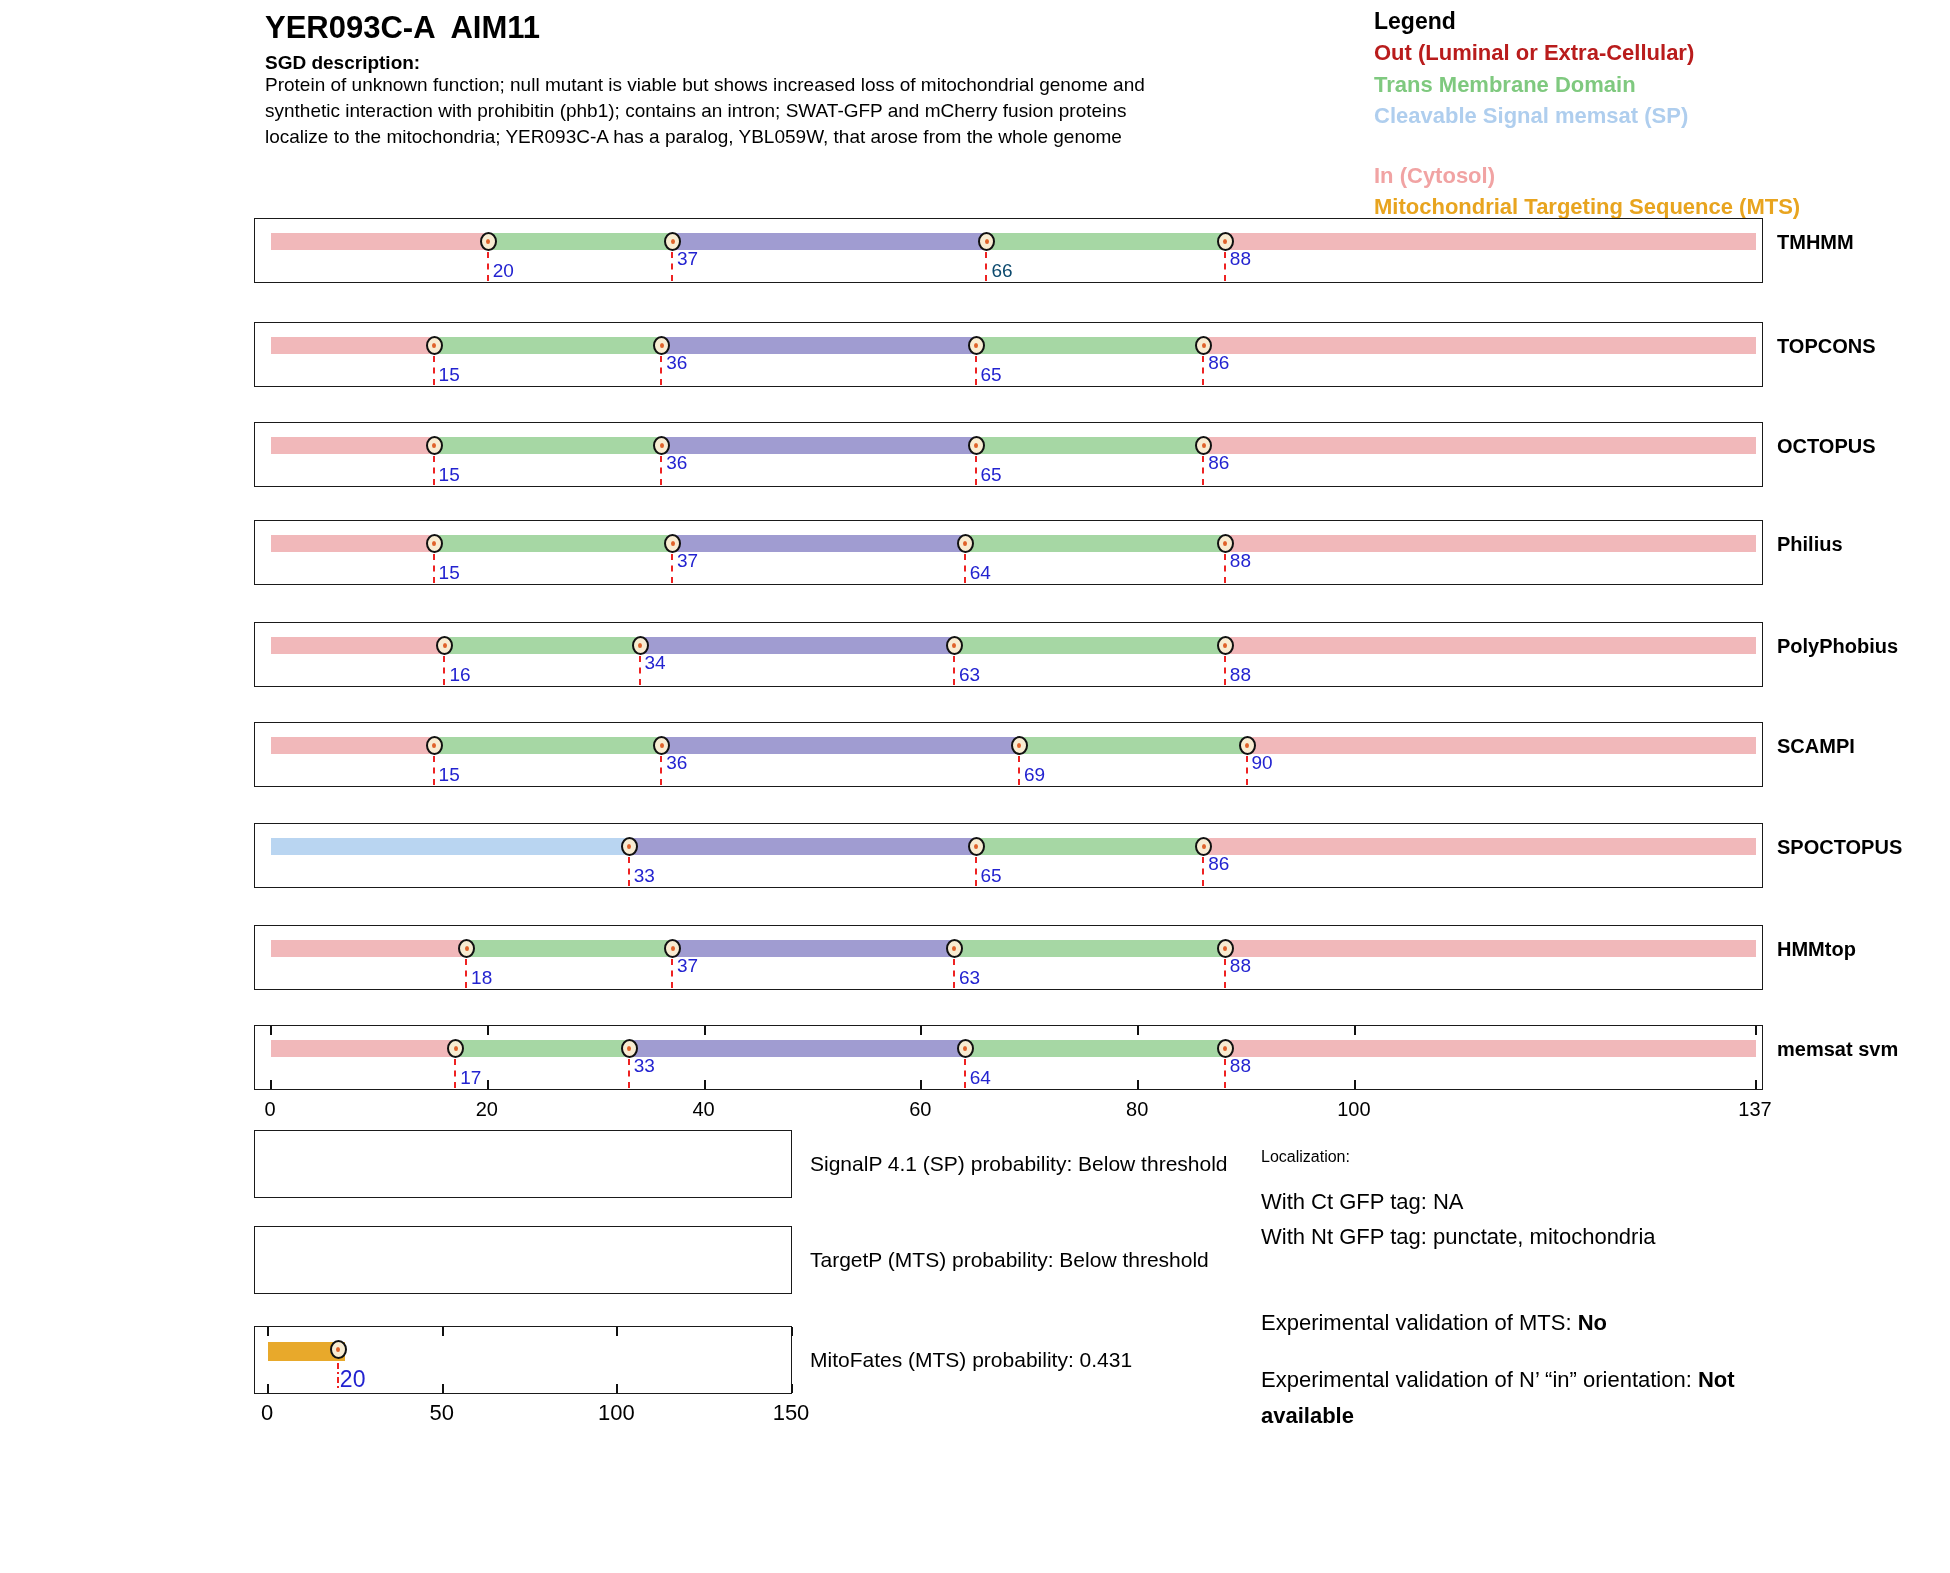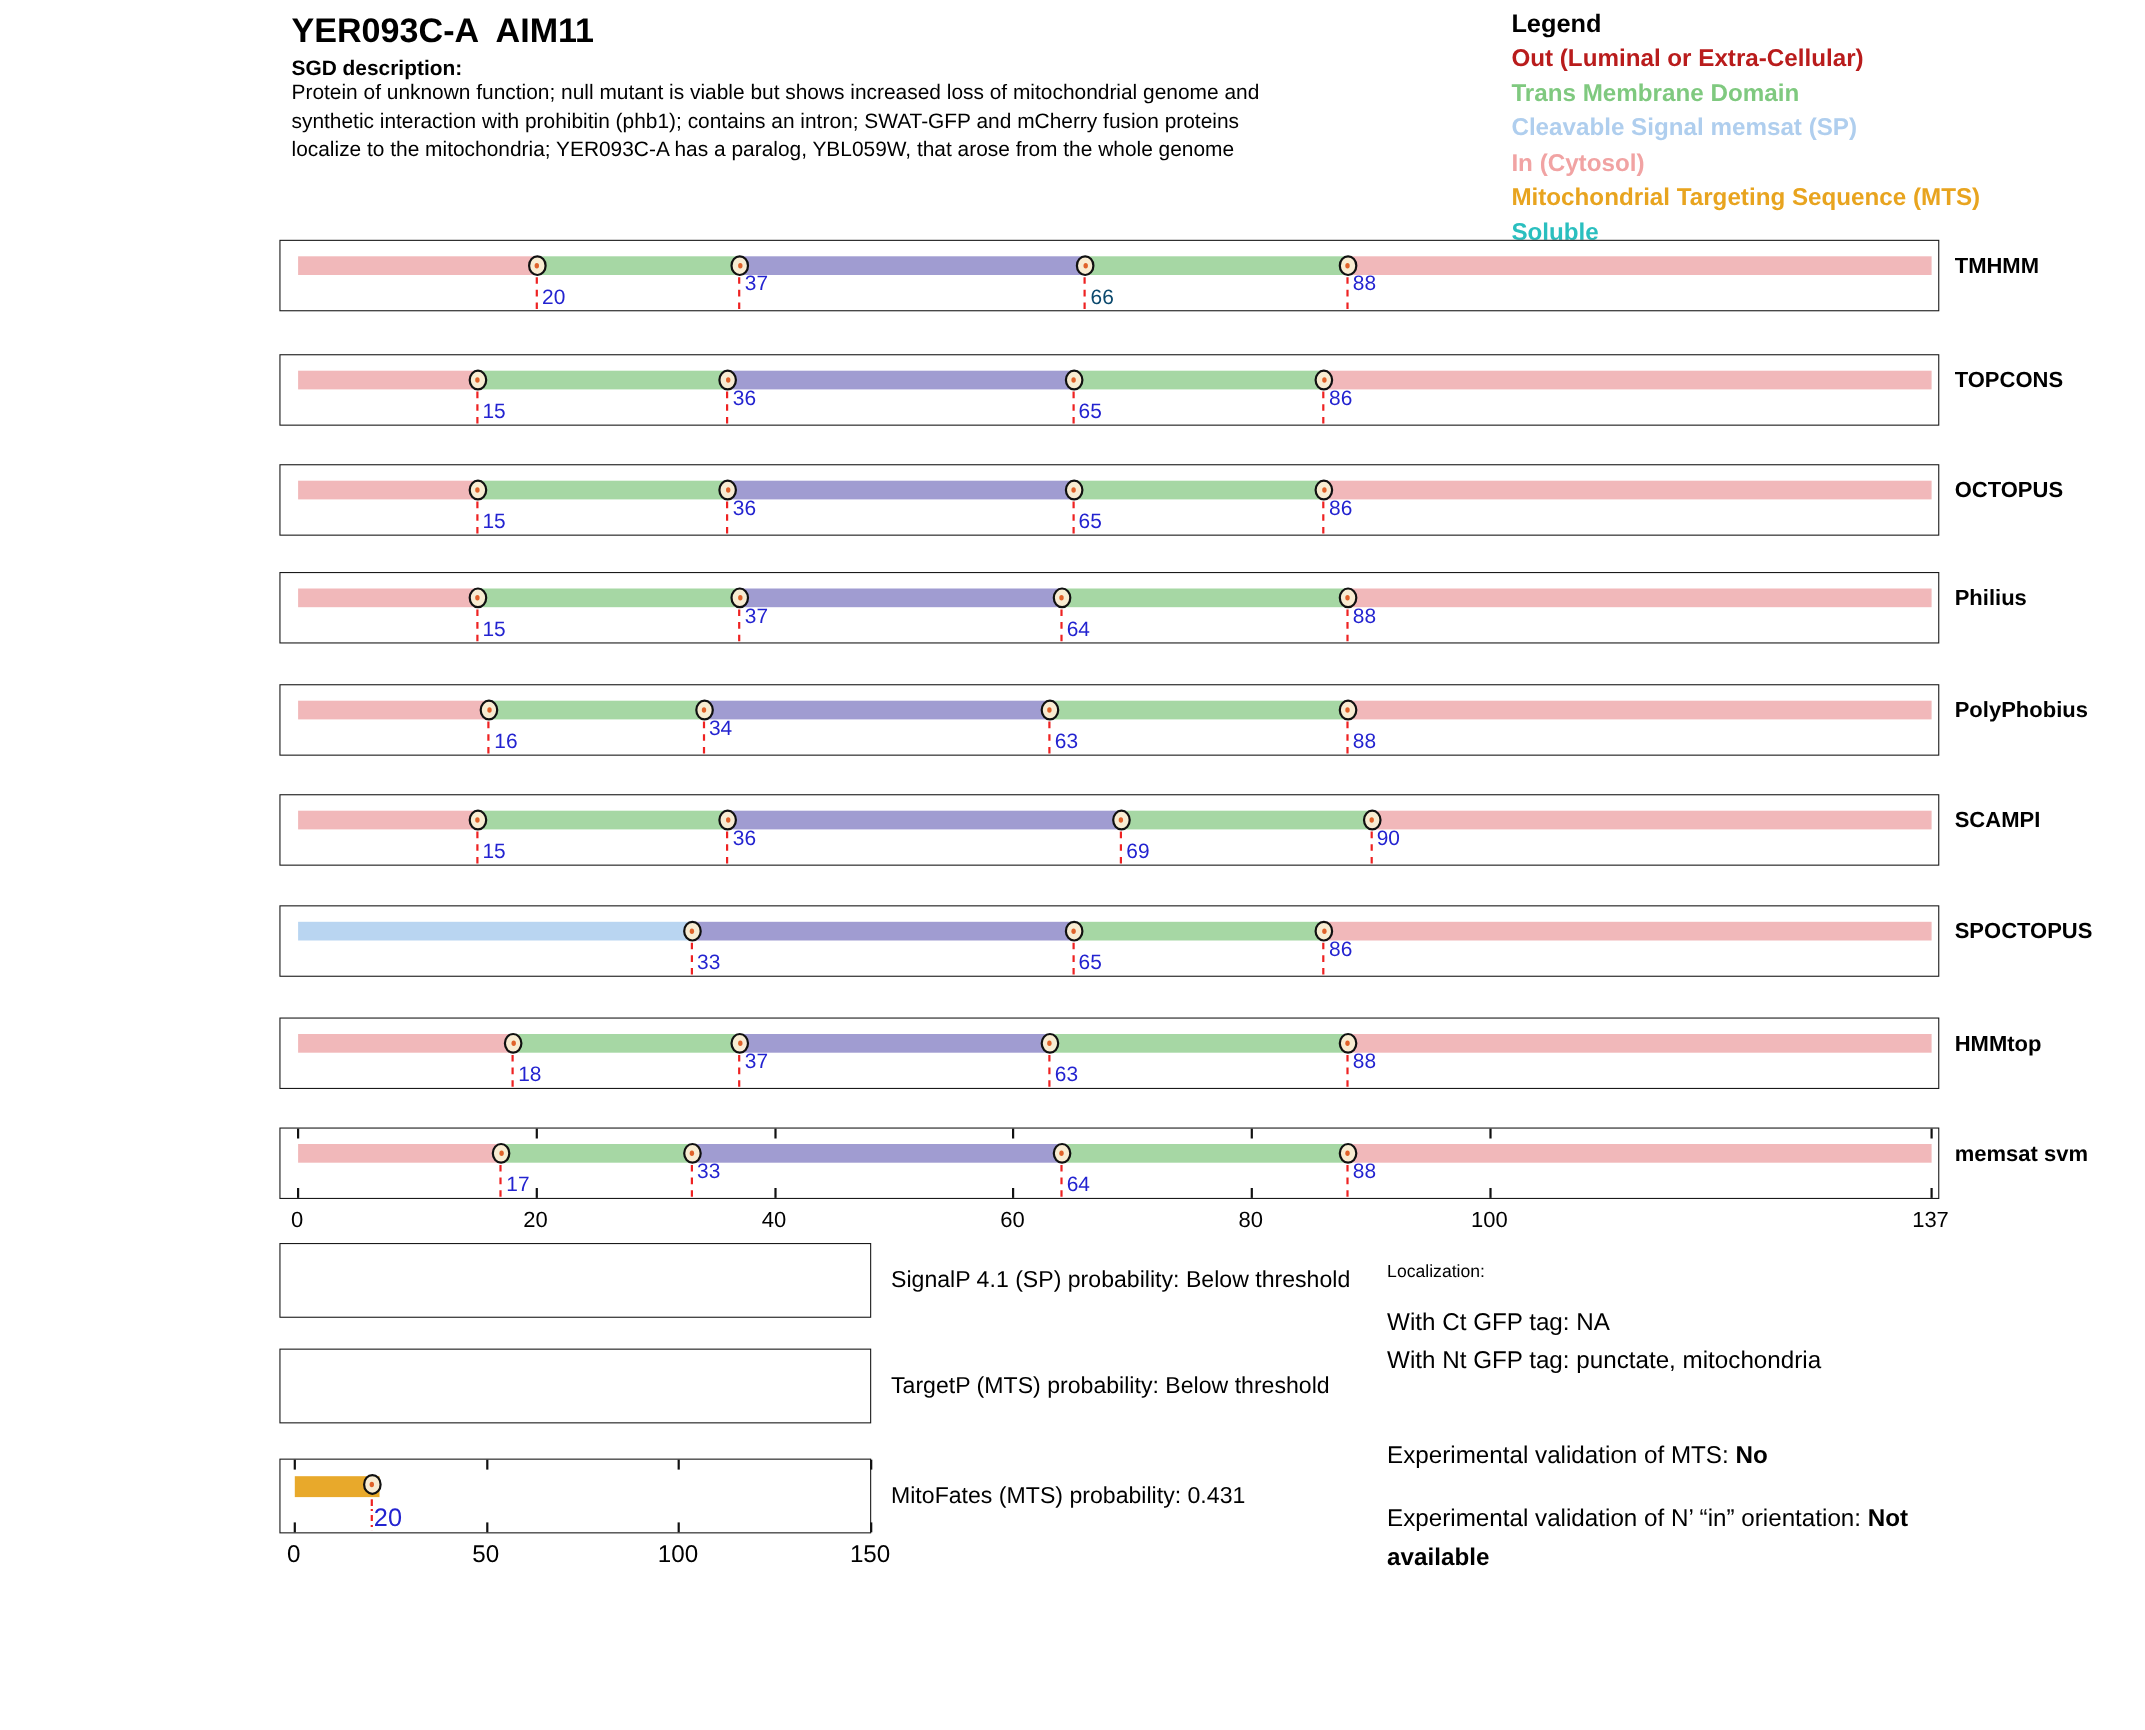--- a/index.html
+++ b/index.html
@@ -41,21 +41,21 @@
     <div>Protein of unknown function; null mutant is viable but shows increased loss of mitochondrial genome and</div>
     <div>synthetic interaction with prohibitin (phb1); contains an intron; SWAT-GFP and mCherry fusion proteins</div>
     <div>localize to the mitochondria; YER093C-A has a paralog, YBL059W, that arose from the whole genome</div>
   </div>
 
   <div class="legend">
     <div class="legend-title">Legend</div>
     <div class="legend-item" style="color: #b91c1c;">Out (Luminal or Extra-Cellular)</div>
     <div class="legend-item" style="color: rgb(127, 201, 127);">Trans Membrane Domain</div>
     <div class="legend-item" style="color: rgb(175, 206, 238);">Cleavable Signal memsat (SP)</div>
-    <div class="legend-item" style="color: rgb(241, 163, 163);">In (Cytosol)</div>
+    <div class="legend-item" style="color: rgb(241, 163, 163); margin-top: 28px;">In (Cytosol)</div>
     <div class="legend-item" style="color: rgb(232, 164, 31);">Mitochondrial Targeting Sequence (MTS)</div>
     <div class="legend-item" style="color: rgb(42, 191, 191);">Soluble</div>
   </div>
 
   <div id="tracks">
       <div class="track-box" style="left: 254px; top: 218px; width: 1509px; height: 65px;">
         <div class="seg" style="left: 16px; width: 216.788px; background: rgb(241, 184, 186);"></div>
         <div class="seg" style="left: 232.788px; width: 184.27px; background: rgb(166, 215, 164);"></div>
         <div class="seg" style="left: 417.058px; width: 314.343px; background: rgb(160, 156, 209);"></div>
         <div class="seg" style="left: 731.401px; width: 238.467px; background: rgb(166, 215, 164);"></div>

